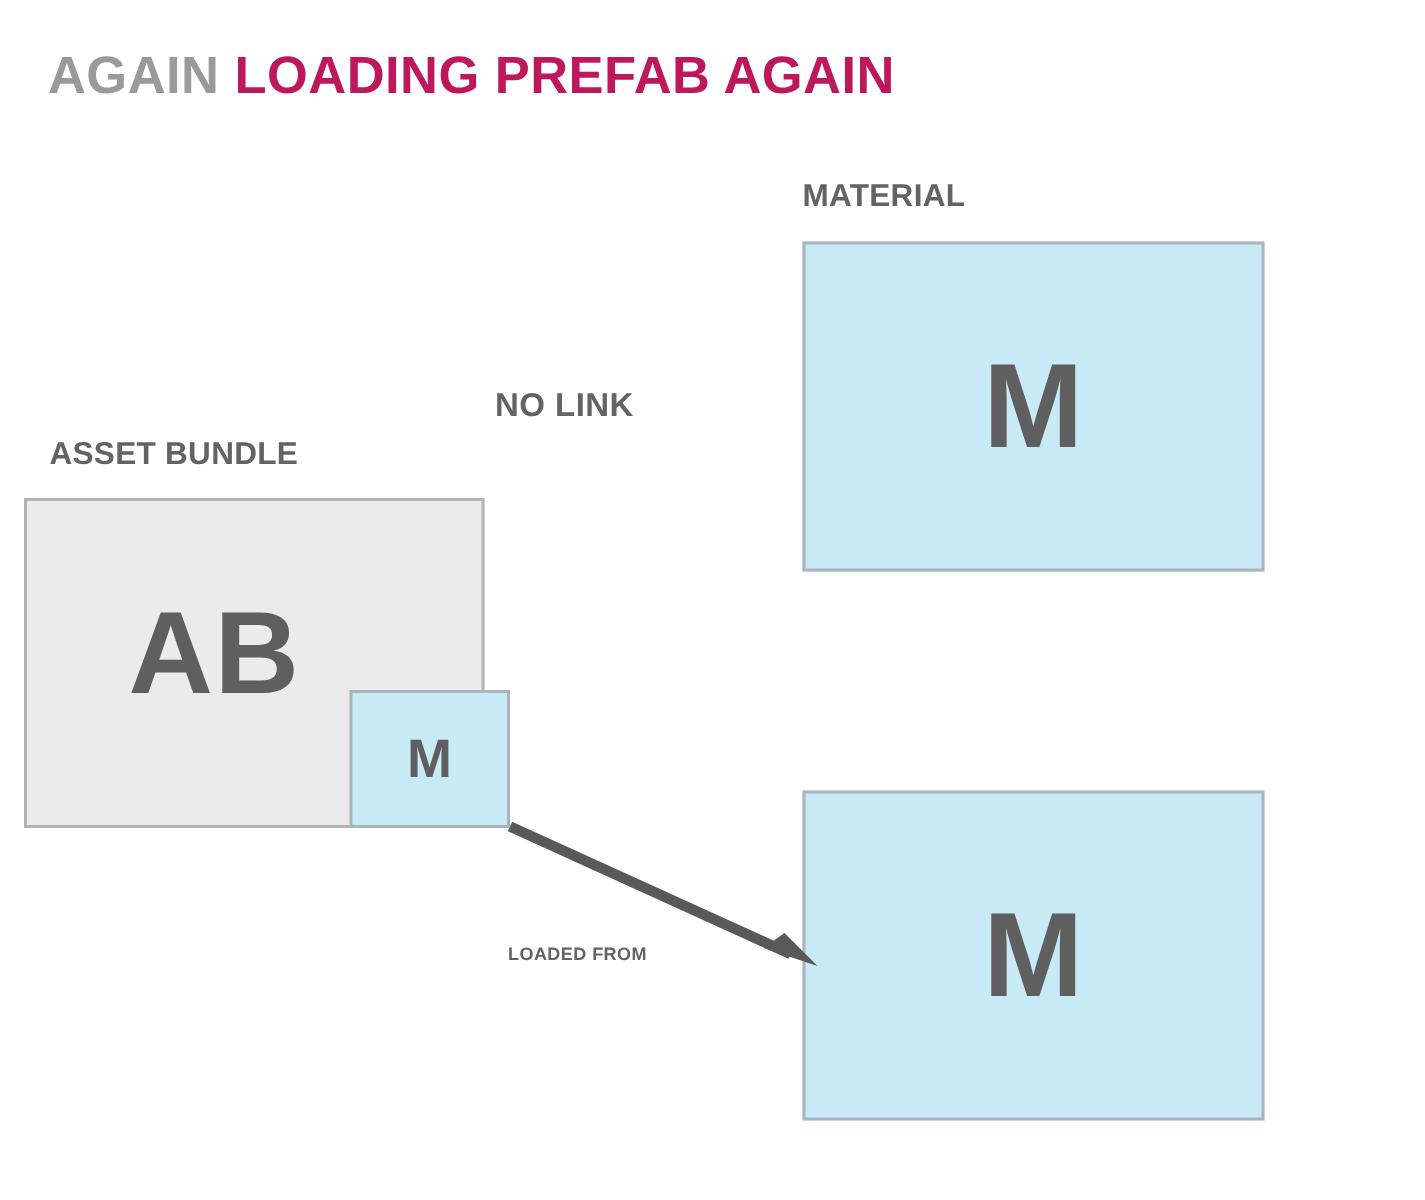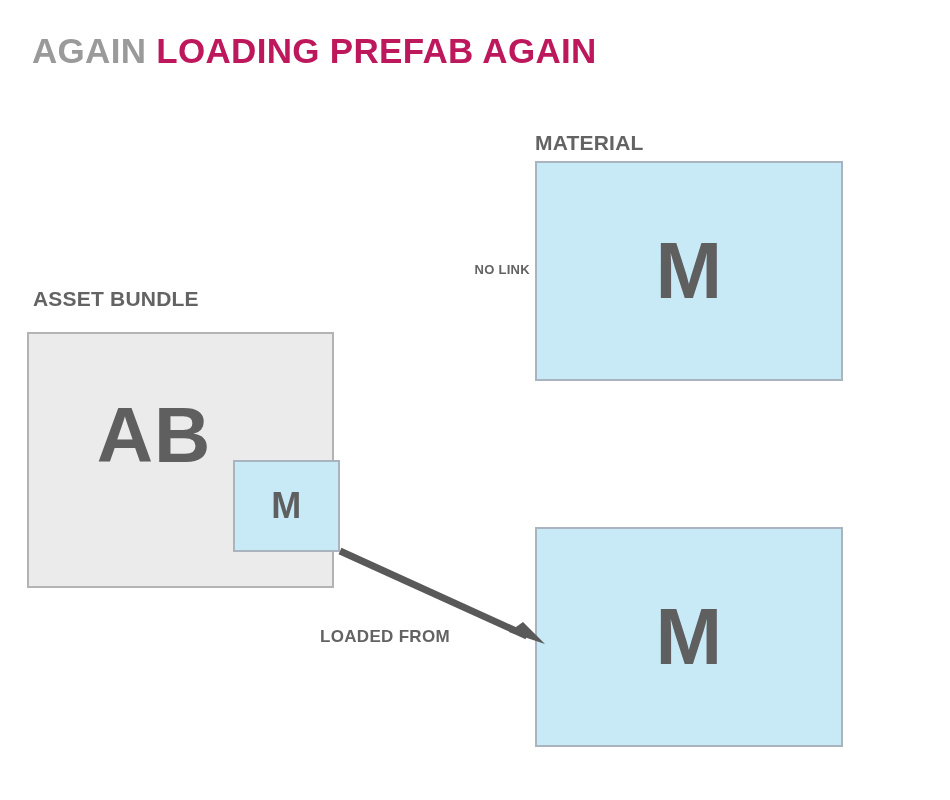--- a/index.html
+++ b/index.html
@@ -36,21 +36,20 @@
 
   
   .box-label {
     position: absolute;
     color: #636363;
     font-size: 21px;
     font-weight: bold;
     letter-spacing: 0.2px;
     white-space: nowrap;
     line-height: 24px;
-    margin-top: 12px;
   }
 
   
   .node-box {
     position: absolute;
     box-sizing: border-box;
     border: 2px solid #aab4be;
     background: #c8eaf7;
     display: flex;
     align-items: center;
@@ -81,24 +80,24 @@
   #material-instance-box {
     left: 535px;
     top: 527px;
     width: 308px;
     height: 220px;
   }
   #material-instance-box .node-glyph { font-size: 80px; }
 
   
   #assetbundle-box {
-    left: 27px;
+    left: 16px;
     top: 332px;
     width: 307px;
-    height: 256px;
+    height: 220px;
     display: block;
   }
   #assetbundle-box .ab-glyph {
     position: absolute;
     left: 0;
     top: 62px;
     width: 250px;
     text-align: center;
     font-size: 78px;
     color: #5f5f5f;
@@ -115,35 +114,35 @@
     height: 92px;
   }
   #bundled-material-box .node-glyph { font-size: 36px; }
 
   
   #no-link-label {
     position: absolute;
     left: 330px;
     top: 259px;
     width: 200px;
-    text-align: right;
+    text-align: left;
     color: #636363;
-    font-size: 13px;
+    font-size: 22px;
     font-weight: bold;
     letter-spacing: 0.3px;
     line-height: 22px;
   }
   #loaded-from-bundle-label {
     position: absolute;
     left: 285px;
     top: 623px;
     width: 200px;
     text-align: center;
     color: #636363;
-    font-size: 17px;
+    font-size: 12px;
     font-weight: bold;
     letter-spacing: 0.3px;
     line-height: 27px;
   }
 
   
   #arrow-svg {
     position: absolute;
     left: 0;
     top: 0;
@@ -161,21 +160,21 @@
     <span class="part-gray">AGAIN </span><span class="part-blue">LOADING PREFAB AGAIN</span>
   </div>
 
   <div class="box-label" style="left:535px; top:119px;">MATERIAL</div>
   <div class="node-box" id="material-box">
     <span class="node-glyph">M</span>
   </div>
 
   <div id="no-link-label">NO LINK</div>
 
-  <div class="box-label" style="left:33px; top:275px;">ASSET BUNDLE</div>
+  <div class="box-label" style="left:33px; top:291px;">ASSET BUNDLE</div>
   <div class="node-box gray" id="assetbundle-box">
     <span class="ab-glyph">AB</span>
   </div>
 
   <div class="node-box" id="bundled-material-box">
     <span class="node-glyph">M</span>
   </div>
 
   <div class="node-box" id="material-instance-box">
     <span class="node-glyph">M</span>

